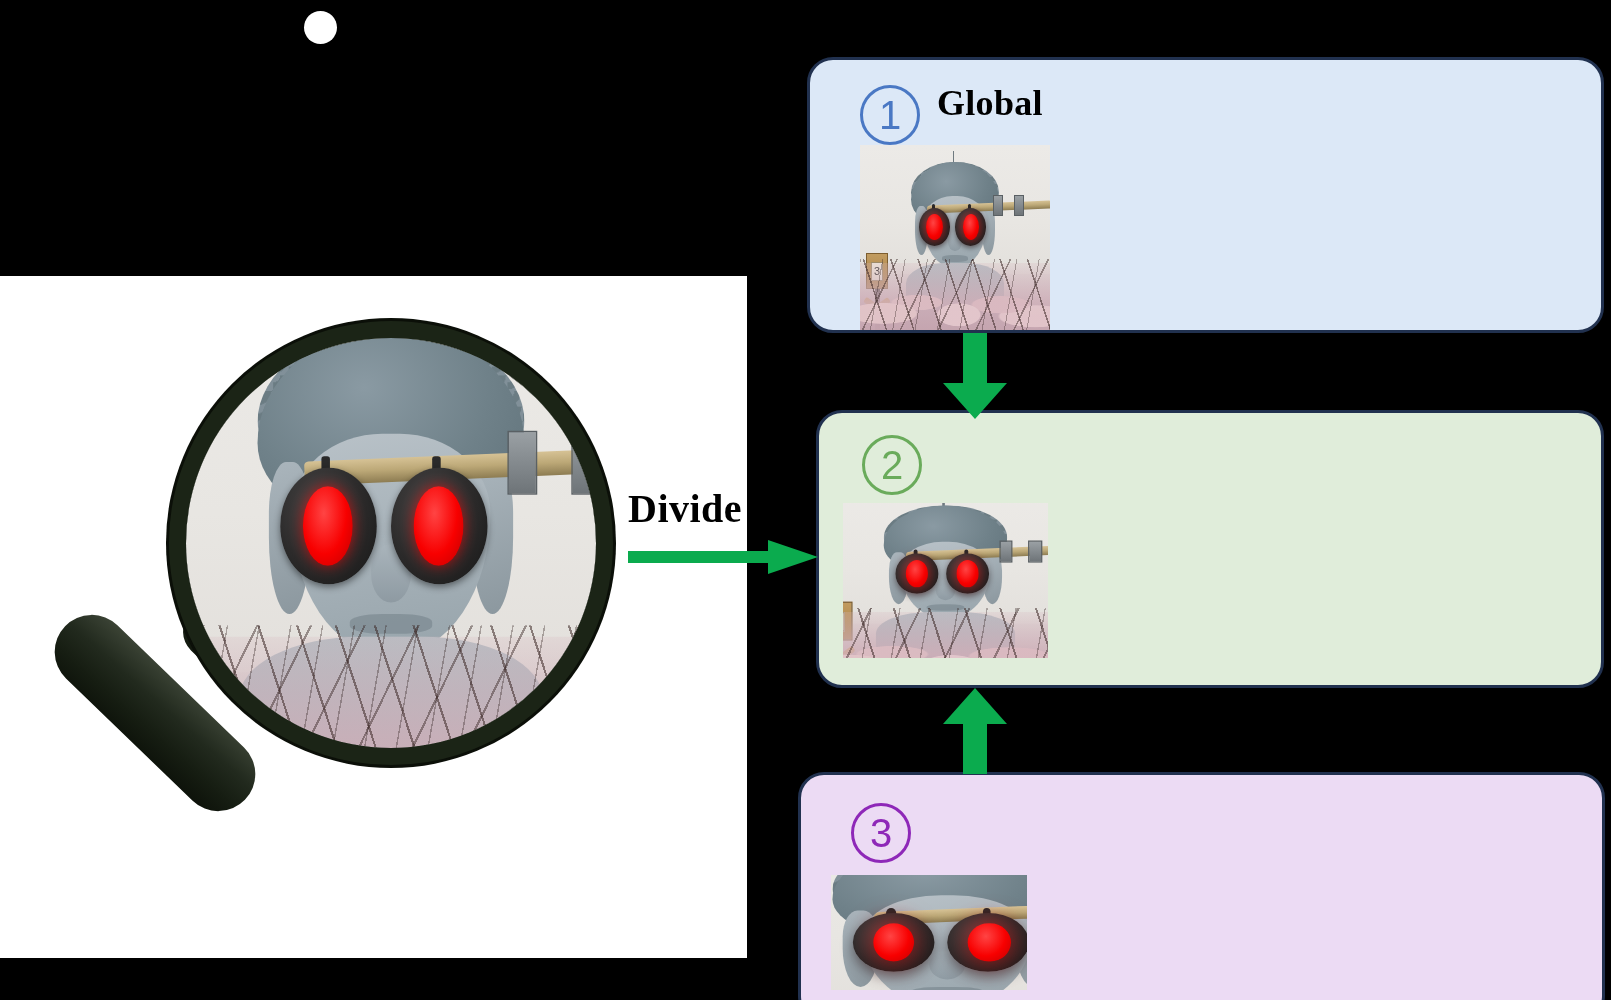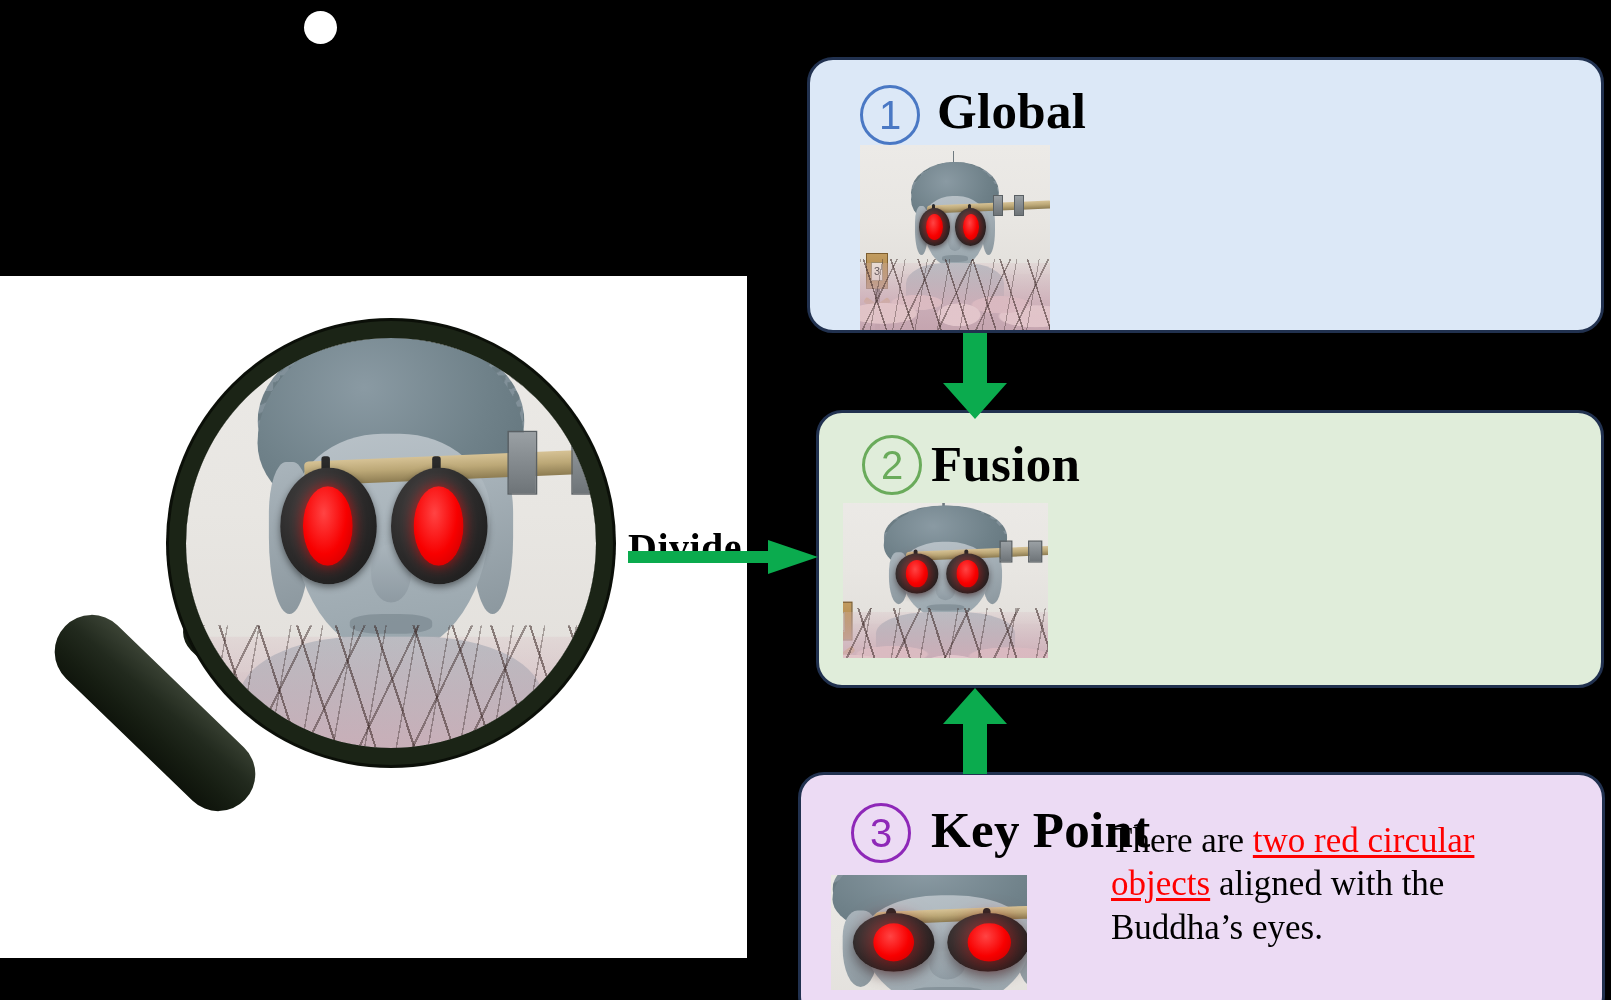--- a/index.html
+++ b/index.html
@@ -247,21 +247,20 @@
     z-index: 6;
   }
   .divide-clip {
     position: absolute;
     left: 628px;
     top: 478px;
     width: 119px;
     height: 62px;
     overflow: hidden;
     z-index: 6;
-    margin-top: 39px;
   }
   .divide-clip .divide-label { left: 0; top: 7px; }
 
   .arrow-h {
     position: absolute;
     left: 628px;
     top: 540px;
     width: 190px;
     height: 34px;
     z-index: 7;
@@ -297,21 +296,21 @@
     line-height: 1;
     font-family: "Liberation Sans", sans-serif;
     background: transparent;
   }
   .badge-1 { left: 50px; top: 25px; color: #4a78c4; }
   .badge-2 { left: 43px; top: 22px; color: #6aab5b; }
   .badge-3 { left: 50px; top: 28px; color: #8e28b8; }
 
   .panel-title {
     position: absolute;
-    font-size: 51px;
+    font-size: 36px;
     font-weight: bold;
     color: #000;
     letter-spacing: 0.3px;
     white-space: nowrap;
   }
   .title-global   { left: 127px; top: 22px; }
   .title-fusion   { left: 112px; top: 22px; }
   .title-keypoint { left: 130px; top: 26px; }
 
   .thumb {
@@ -447,21 +446,20 @@
 
   <svg class="arrow-v arrow-down-1-2" viewBox="0 0 64 86">
     <polygon points="20,0 44,0 44,50 64,50 32,86 0,50 20,50" fill="#0bab4e"></polygon>
   </svg>
 
   <div class="panel panel-fusion">
     <div class="inner">
       <div class="badge badge-2">
         <span>2</span>
       </div>
-      <div class="panel-title title-fusion">Fusion</div>
       <div class="thumb thumb-fusion">
         <div class="scene crop-fusion">
           <div class="sky"></div>
           <div class="spire"></div>
           <div class="curls"></div>
           <div class="head"></div>
           <div class="ear-l"></div>
           <div class="ear-r"></div>
           <div class="face"></div>
           <div class="nose"></div>
@@ -491,21 +489,20 @@
 
   <svg class="arrow-v arrow-up-3-2" viewBox="0 0 64 86">
     <polygon points="32,0 64,36 44,36 44,86 20,86 20,36 0,36" fill="#0bab4e"></polygon>
   </svg>
 
   <div class="panel panel-keypoint">
     <div class="inner">
       <div class="badge badge-3">
         <span>3</span>
       </div>
-      <div class="panel-title title-keypoint">Key Point</div>
       <div class="thumb thumb-keypoint">
         <div class="scene crop-keypoint">
           <div class="sky"></div>
 
           <div class="curls"></div>
           <div class="head"></div>
           <div class="ear-l"></div>
           <div class="ear-r"></div>
           <div class="face"></div>
           <div class="nose"></div>
@@ -513,17 +510,16 @@
 
           <div class="pole"></div>
 
           <div class="hook-l"></div>
           <div class="hook-r"></div>
           <div class="lamp-l"></div>
           <div class="lamp-r"></div>
 
         </div>
       </div>
-      <div class="body-text text-keypoint" id="txt-keypoint"><span>There are </span><span class="hl">two red circular objects</span><span> aligned with the Buddha’s eyes.</span></div>
     </div>
   </div>
 
 </div>
 
 </body></html>

